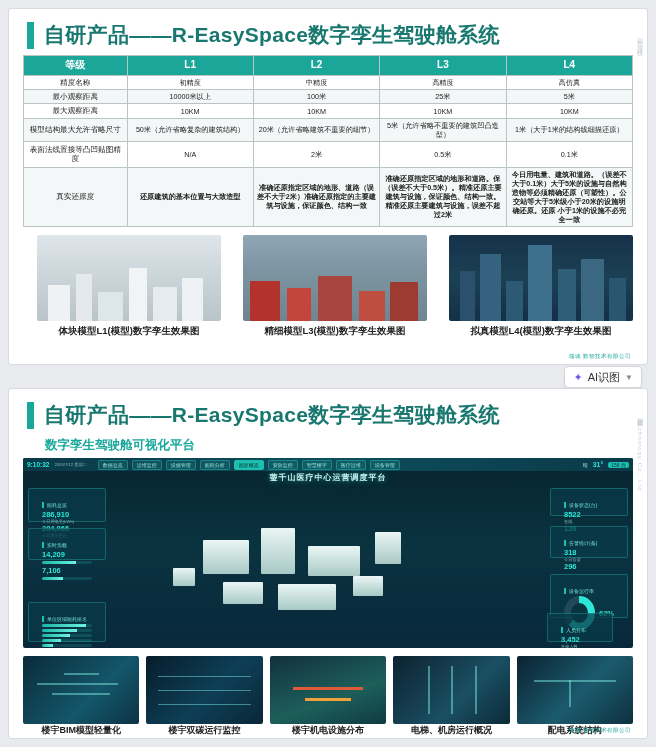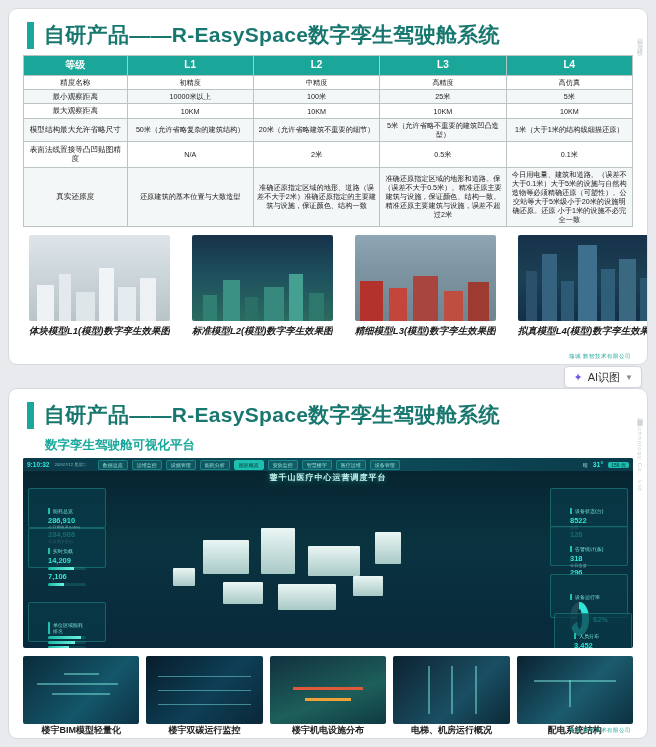--- a/index.html
+++ b/index.html
@@ -14,21 +14,21 @@
     position: relative;
     overflow: hidden;
   }
 
   .slide {
     position: absolute;
     left: 8px;
     width: 640px;
     background: #ffffff;
     border: 1px solid #d7dade;
-    border-radius: 9px;
+    border-radius: 3px;
     overflow: hidden;
   }
   .slide1 { top: 8px; height: 357px; }
   .slide2 { top: 388px; height: 351px; }
 
   
   .slide-header {
     display: flex; align-items: center;
     padding: 12px 0 6px 18px;
   }
@@ -76,29 +76,28 @@
     font-weight: bold;
     padding: 3px 2px;
   }
   table.mdl tbody td.rowhead {
     background: #ffffff;
     font-size: 7.6px;
     color: #222;
   }
   table.mdl tbody tr.alt td { background: #f3f7f7; }
   .col0 { width: 17%; }
-  .cell-tall { height: 58px; font-size: 6.4px; text-align: center; }
+  .cell-tall { height: 58px; font-size: 6.4px; text-align: center; font-weight: bold; }
   .cell-mid  { height: 26px; }
 
   
   .strip {
     display: flex;
     gap: 22px;
-    padding: 8px 14px 0 20px;
-    font-style: italic;
+    padding: 8px 14px 0 28px;
   }
   .thumb { flex: 1; }
   .thumb .img {
     height: 86px;
     border-radius: 2px;
     position: relative;
     overflow: hidden;
   }
   .thumb .cap {
     margin-top: 4px;
@@ -220,21 +219,21 @@
   .dash-right-top { margin-left: auto; display:flex; gap:5px; align-items:center; }
   .dash-badge { font-size:5px; color:#9fe6dc; }
   .dash-temp { color:#2ee6d6; font-size:7px; font-weight:bold; }
   .dash-aqi { background:#1dbfae; color:#03313a; font-size:5px; padding:0 3px; border-radius:2px; }
 
   .panel {
     position: absolute;
     background: rgba(9,58,72,.72);
     border: 1px solid rgba(45,190,178,.35);
     border-radius: 2px;
-    padding: 19px;
+    padding: 13px;
   }
   .panel .ptitle {
     font-size: 5px; color: #74e2d4; margin-bottom: 2px;
     border-left: 2px solid #1dbfae; padding-left: 3px;
   }
   .metric { color: #2ee6d6; font-size: 7.5px; font-weight: bold; }
   .mlabel { color: #7fb6bb; font-size: 4.2px; }
   .bar { height: 3px; background: rgba(45,190,178,.2); margin: 2px 0; border-radius: 2px; overflow: hidden; }
   .bar > i { display: block; height: 100%; background: linear-gradient(90deg,#19b6a6,#6df2de); }
 
@@ -339,31 +338,20 @@
       <div class="thumb">
         <div class="img city-a">
           <div class="blk ca1"></div>
             <div class="blk ca2"></div>
             <div class="blk ca3"></div>
           <div class="blk ca4"></div>
             <div class="blk ca5"></div>
             <div class="blk ca6"></div>
         </div>
         <div class="cap">体块模型L1(模型)数字孪生效果图</div>
-      </div>
-      <div class="thumb">
-        <div class="img city-b">
-          <div class="blk cb1"></div>
-            <div class="blk cb2"></div>
-            <div class="blk cb3"></div>
-          <div class="blk cb4"></div>
-            <div class="blk cb5"></div>
-            <div class="blk cb6"></div>
-        </div>
-        <div class="cap">标准模型L2(模型)数字孪生效果图</div>
       </div>
       <div class="thumb">
         <div class="img city-c">
           <div class="blk cc1"></div>
             <div class="blk cc2"></div>
             <div class="blk cc3"></div>
           <div class="blk cc4"></div>
             <div class="blk cc5"></div>
         </div>
         <div class="cap">精细模型L3(模型)数字孪生效果图</div>
@@ -473,21 +461,21 @@
         <div class="mlabel">今日告警</div>
         <div class="metric">296</div>
       </div>
       <div class="panel" style="right:5px; top:116px; width:78px; height:44px; text-align:center;">
         <div class="ptitle" style="text-align:left">设备运行率</div>
         <div style="display:flex;align-items:center;justify-content:center;gap:4px;">
           <div class="donut"></div>
           <div class="metric">62%</div>
         </div>
       </div>
-      <div class="panel" style="right:1px; top:155px; width:78px; height:29px;">
+      <div class="panel" style="right:20px; top:155px; width:66px; height:29px;">
         <div class="ptitle">人员分布</div>
         <div class="metric">3,452</div>
         <div class="mlabel">在岗人数</div>
       </div>
 
       <div class="bldg" style="left:180px; top:82px; width:46px; height:34px;"></div>
       <div class="bldg" style="left:238px; top:70px; width:34px; height:46px;"></div>
       <div class="bldg" style="left:285px; top:88px; width:52px; height:30px;"></div>
       <div class="bldg" style="left:200px; top:124px; width:40px; height:22px;"></div>
       <div class="bldg" style="left:255px; top:126px; width:58px; height:26px;"></div>

